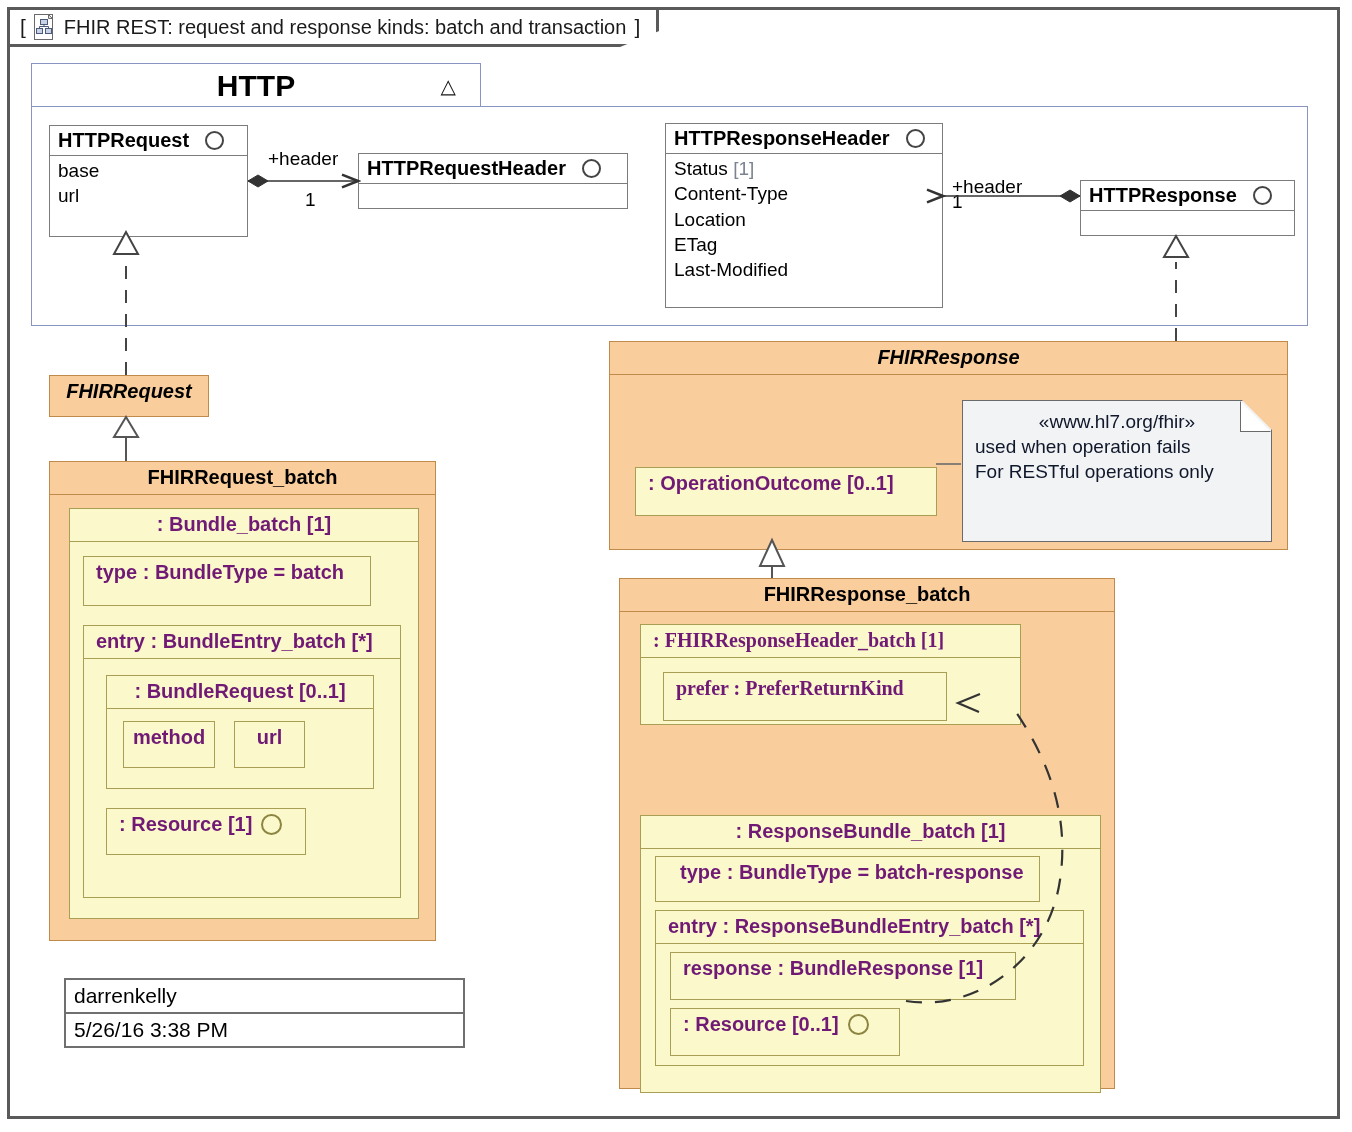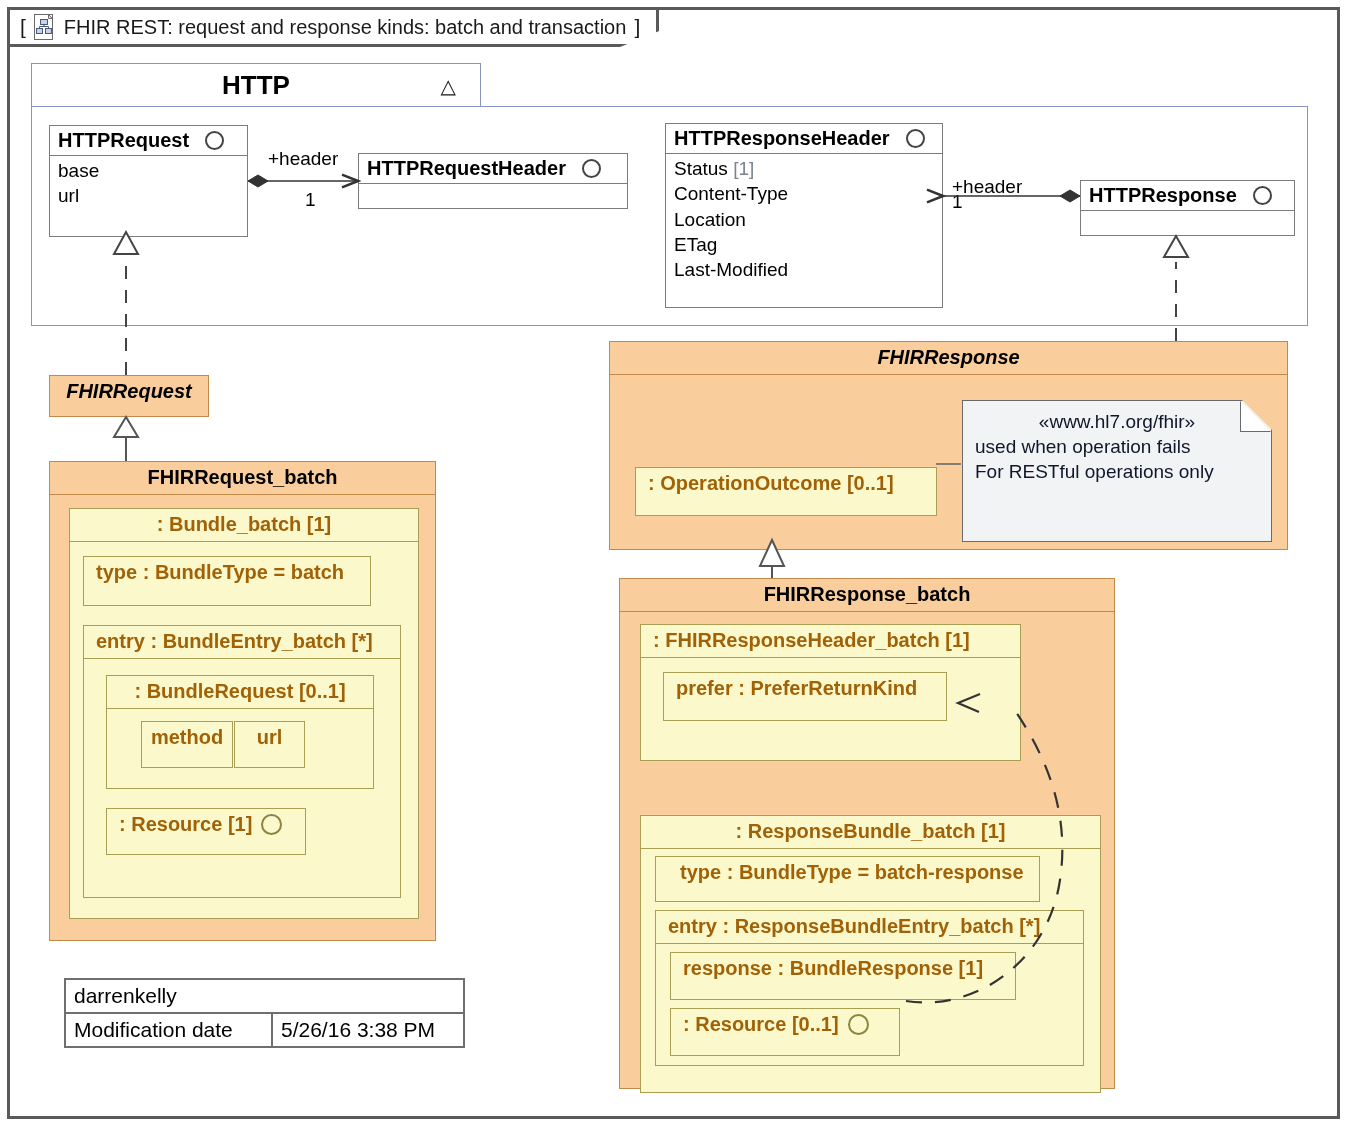--- a/index.html
+++ b/index.html
@@ -64,21 +64,21 @@
     border-bottom: none;
     background: #ffffff;
     box-sizing: border-box;
     display: flex;
     align-items: center;
     justify-content: center;
     position: relative;
   }
   .pkg-tab .pkg-name {
     font-weight: bold;
-    font-size: 26px;
+    font-size: 30px;
     color: #000;
   }
   .pkg-tab .pkg-tri {
     position: absolute;
     right: 24px;
     top: 50%;
     transform: translateY(-50%);
     font-size: 20px;
     color: #111;
     line-height: 1;
@@ -153,21 +153,21 @@
   .ybox {
     position: absolute;
     box-sizing: border-box;
     border: 1px solid #a89f54;
     background: #fbf9cc;
   }
   .ybox > .yhdr {
     text-align: center;
     font-weight: bold;
     font-size: 20px;
-    color: #a16207;
+    color: #701a75;
     padding: 4px 6px 5px 6px;
     border-bottom: 1px solid #a89f54;
     box-sizing: border-box;
     white-space: nowrap;
     display: flex;
     align-items: center;
     justify-content: center;
     gap: 9px;
   }
   .ybox > .yhdr.solo { border-bottom: none; }
@@ -329,21 +329,21 @@
             <div class="yhdr solo lft">type : BundleType = batch</div>
           </div>
 
           <div class="ybox" style="left:13px; top:83px; width:318px; height:273px;">
             <div class="yhdr lft">entry : BundleEntry_batch [*]</div>
             <div class="ybody">
 
               <div class="ybox" style="left:22px; top:16px; width:268px; height:114px;">
                 <div class="yhdr">: BundleRequest [0..1]</div>
                 <div class="ybody">
-                  <div class="ybox" style="left:16px; top:12px; width:92px; height:47px;margin-left:18px;">
+                  <div class="ybox" style="left:16px; top:12px; width:92px; height:47px;">
                     <div class="yhdr solo">method</div>
                   </div>
                   <div class="ybox" style="left:127px; top:12px; width:71px; height:47px;">
                     <div class="yhdr solo">url</div>
                   </div>
                 </div>
               </div>
 
               <div class="ybox" style="left:22px; top:149px; width:200px; height:47px;">
                 <div class="yhdr solo lft">
@@ -359,21 +359,20 @@
       </div>
 
     </div>
   </div>
 
   <div class="meta-table" style="left:64px; top:978px; width:401px;">
     <div class="mrow">
       <div class="mcell v">darrenkelly</div>
     </div>
     <div class="mrow">
-      <div class="mcell k">Modification date</div>
       <div class="mcell v">5/26/16 3:38 PM</div>
     </div>
   </div>
 
   <div class="oclass abstract" style="left:609px; top:341px; width:679px; height:209px;">
     <div class="ohdr" style="font-style:italic; border-bottom:1px solid #c08a4a;">FHIRResponse</div>
     <div class="obody">
       <div class="ybox" style="left:25px; top:92px; width:302px; height:49px;">
         <div class="yhdr solo lft">: OperationOutcome [0..1]</div>
       </div>
@@ -383,21 +382,21 @@
         <div>used when operation fails</div>
         <div>For RESTful operations only</div>
       </div>
     </div>
   </div>
 
   <div class="oclass" style="left:619px; top:578px; width:496px; height:511px;">
     <div class="ohdr">FHIRResponse_batch</div>
     <div class="obody">
 
-      <div class="ybox" style="left:20px; top:12px; width:381px; height:137px;">
+      <div class="ybox" style="left:20px; top:12px; width:381px; height:101px;font-family:Liberation Serif, serif;">
         <div class="yhdr lft">: FHIRResponseHeader_batch [1]</div>
         <div class="ybody">
           <div class="ybox" style="left:22px; top:14px; width:284px; height:49px;">
             <div class="yhdr solo lft">prefer : PreferReturnKind</div>
           </div>
         </div>
       </div>
 
       <div class="ybox" style="left:20px; top:203px; width:461px; height:278px;">
         <div class="yhdr">: ResponseBundle_batch [1]</div>

